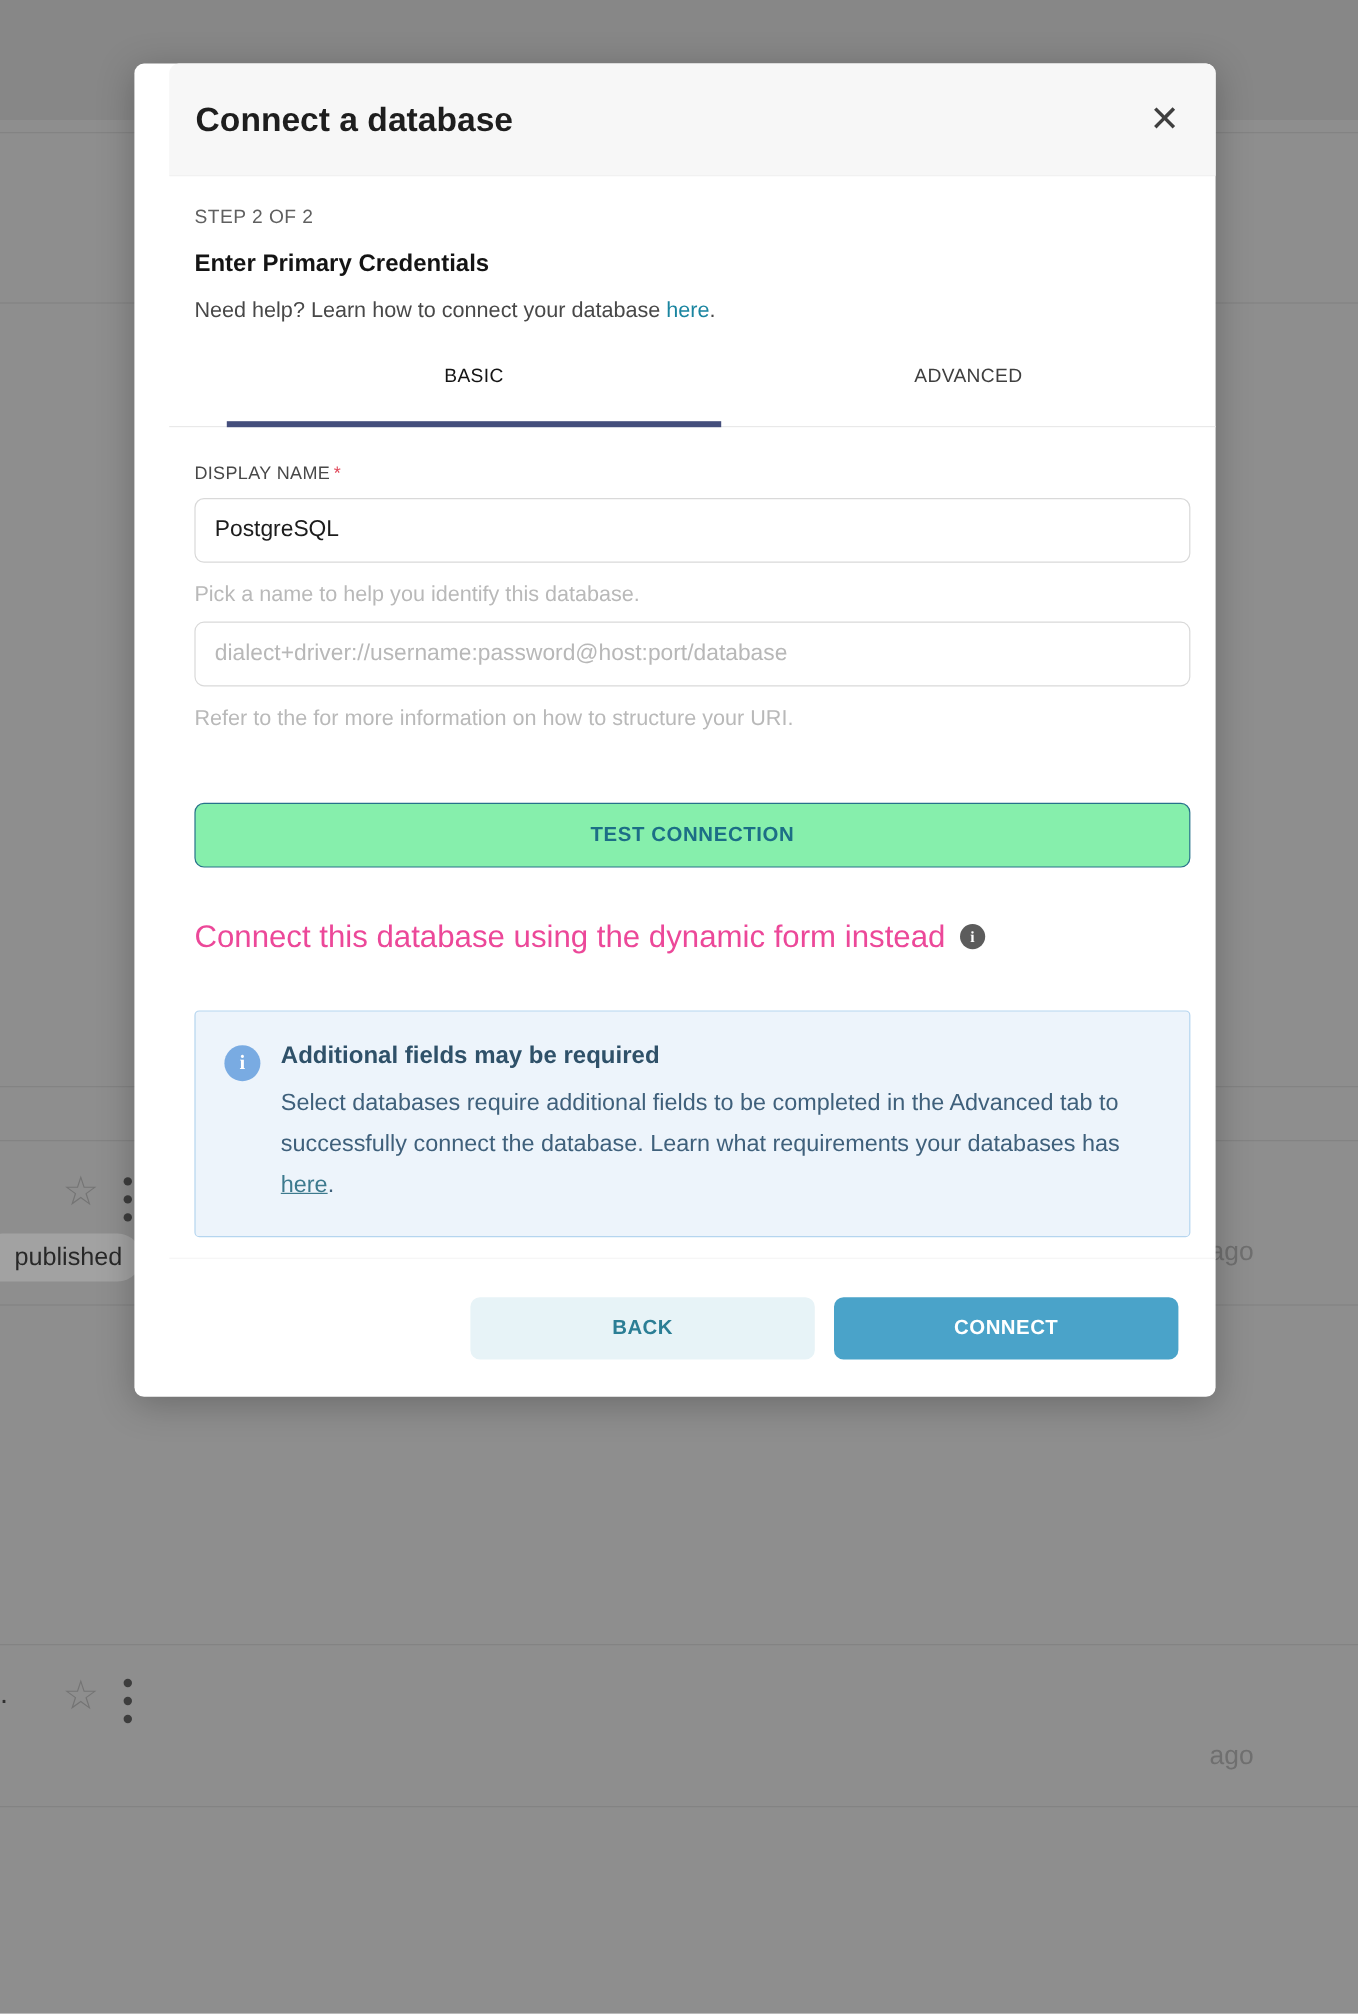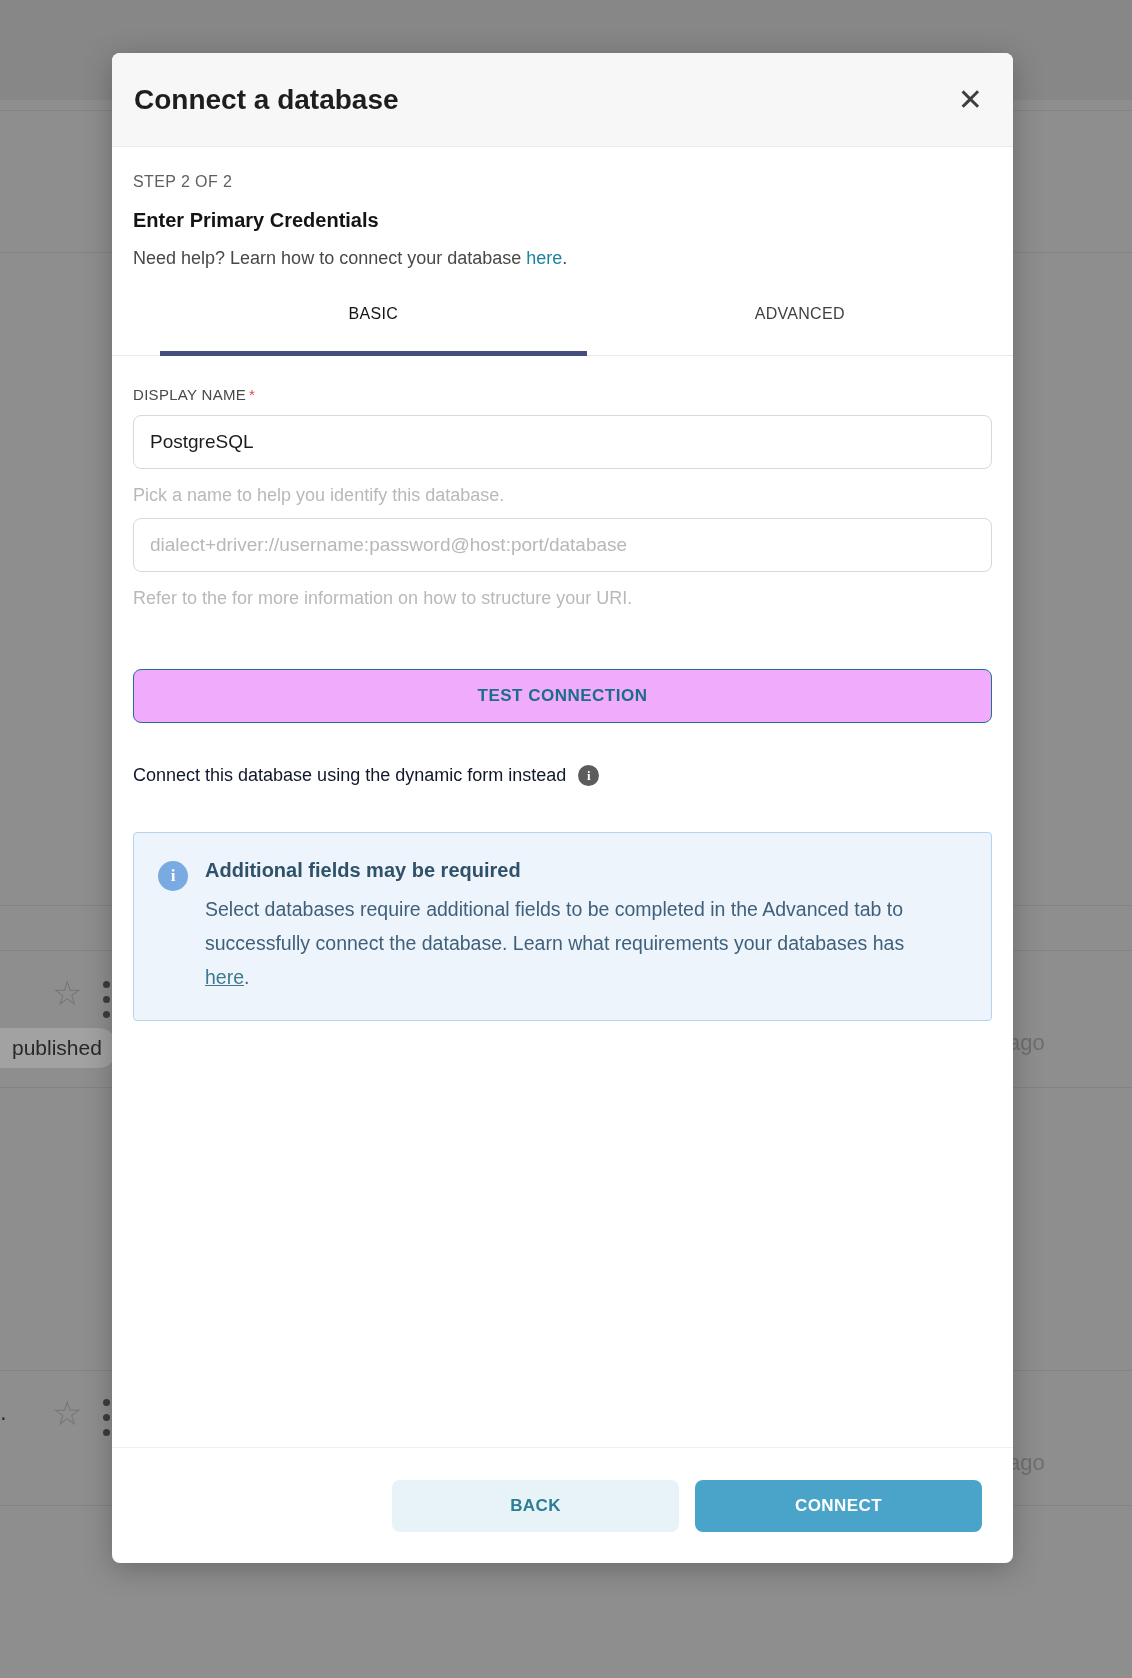--- a/index.html
+++ b/index.html
@@ -21,24 +21,24 @@
   .bg-pill {
     position: absolute; left: -18px; height: 40px; background: #a2a2a2;
     border-radius: 20px; color: #282828; font-size: 21px;
     display: flex; align-items: center; padding: 0 16px 0 30px;
   }
   .bg-ago { position: absolute; font-size: 22px; color: #6f6f6f; }
   .bg-ellipsis { position: absolute; font-size: 24px; color: #303030; }
 
   
   .modal {
-    position: absolute; left: 112px; top: 53px; width: 901px; height: 1510px;
+    position: absolute; left: 112px; top: 53px; width: 901px; height: 1111px;
     background: #ffffff; border-radius: 8px; z-index: 10;
     box-shadow: 0 6px 30px rgba(0,0,0,0.25);
-    display: flex; flex-direction: column;
+    display: flex; flex-direction: column; padding-left: 29px;
   }
   .modal-header {
     height: 94px; background: #f7f7f7; border-bottom: 1px solid #ebebeb;
     border-radius: 8px 8px 0 0;
     display: flex; align-items: center; justify-content: space-between;
     padding: 0 30px 0 22px;
   }
   .modal-title { font-size: 28px; font-weight: bold; color: #1e1e1e; }
   .modal-close { font-size: 30px; color: #3f3f3f; cursor: pointer; line-height: 1; }
 
@@ -61,28 +61,28 @@
   .field-label.second { margin-top: 52px; }
   .text-input {
     margin-top: 12px; width: 100%; height: 54px; border: 1px solid #d9d9d9;
     border-radius: 8px; font-size: 19px; color: #1c1c1c; padding: 0 16px;
     font-family: "Liberation Sans", sans-serif; outline: none; background: #fff;
   }
   .text-input::placeholder { color: #b8b8b8; }
   .helper { margin-top: 16px; font-size: 18px; color: #b9b9b9; }
 
   .test-btn {
-    margin-top: 60px; width: 100%; height: 54px; background: #f0abfc;
+    margin-top: 60px; width: 100%; height: 54px; background: #86efac;
     border: 1px solid #27728a; border-radius: 8px; color: #1c6e86;
     font-size: 17px; font-weight: bold; letter-spacing: 0.5px;
     font-family: "Liberation Sans", sans-serif; cursor: pointer;
   }
 
   .dynamic-row { margin-top: 42px; display: flex; align-items: center; }
-  .dynamic-link { font-size: 18px; color: #0f172a; cursor: pointer; }
+  .dynamic-link { font-size: 26px; color: #ec4899; cursor: pointer; }
   .info-badge {
     margin-left: 12px; width: 21px; height: 21px; border-radius: 50%;
     background: #5c5c5c; color: #ffffff; font-size: 13px; font-weight: bold;
     display: inline-flex; align-items: center; justify-content: center;
     font-family: "Liberation Serif", serif;
   }
 
   .alert {
     margin-top: 46px; background: #edf4fb; border: 1px solid #b5d5ef;
     border-radius: 4px; padding: 26px 24px; display: flex; gap: 17px;

